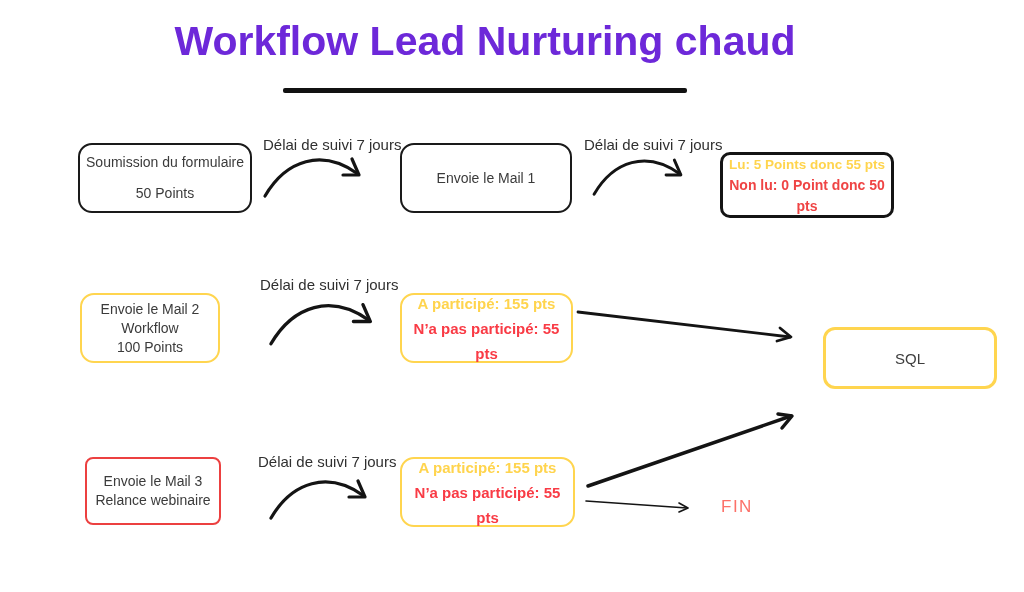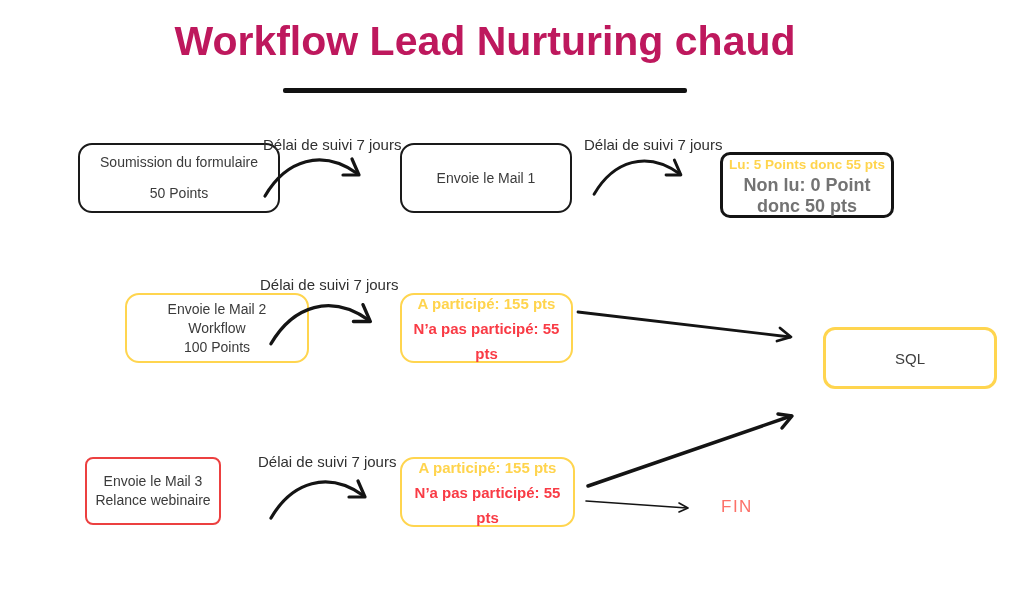--- a/index.html
+++ b/index.html
@@ -3,58 +3,58 @@
 <meta charset="utf-8">
 <style>
   html,body{margin:0;padding:0;background:#ffffff;}
   .stage{
     position:relative;width:1024px;height:592px;background:#ffffff;
     font-family:"Liberation Sans", sans-serif;overflow:hidden;
   }
   .abs{position:absolute;}
   .title{
     left:85px;top:18px;width:800px;text-align:center;
-    font-size:41px;font-weight:700;color:#be185d;letter-spacing:0px;
+    font-size:41px;font-weight:700;color:#6d28d9;letter-spacing:0px;
   }
   .title-underline{
     left:283px;top:88px;width:404px;height:5px;background:#111111;border-radius:2px;
   }
   .node{
     box-sizing:border-box;display:flex;flex-direction:column;
     align-items:center;justify-content:center;text-align:center;
     border-radius:14px;background:#ffffff;
     font-size:14px;color:#3b3b3b;line-height:19px;
   }
   .node.black{border:2.6px solid #1a1a1a;}
   .node.yellow{border:2.6px solid #FFD54F;}
   .node.red{border:2.6px solid #EC4040;}
   .node.thick-black{border:3px solid #141414;border-radius:10px;}
   .node.thick-yellow{border:3px solid #FFD54F;border-radius:12px;}
   .delay-label{
     font-size:15px;color:#303030;white-space:nowrap;
   }
   .result-line-read{font-weight:700;color:#FFD44D;font-size:13.5px;line-height:21px;}
-  .result-line-unread{font-weight:700;color:#737373;font-size:18px;line-height:21px;}
+  .result-line-unread{font-weight:700;color:#ef4444;font-size:14px;line-height:21px;}
   .result-line-yes{font-weight:700;color:#FFD44D;font-size:15px;line-height:25px;}
   .result-line-no{font-weight:700;color:#F93B45;font-size:15px;line-height:25px;}
   .sql-label{font-size:15px;color:#3d3d3d;}
   .fin-label{
     font-size:17px;color:#FC7169;letter-spacing:1.5px;
   }
   svg{display:block;}
 </style>
 </head>
 <body>
 
 <div class="stage">
 
   <div class="abs title">Workflow Lead Nurturing chaud</div>
   <div class="abs title-underline"></div>
 
-  <div class="abs node black" style="left:78px;top:143px;width:202px;height:70px;gap:12px;">
+  <div class="abs node black" style="left:78px;top:143px;width:174px;height:70px;gap:12px;">
     <div>Soumission du formulaire</div>
     <div>50 Points</div>
   </div>
 
   <div class="abs delay-label" style="left:263px;top:136px;">Délai de suivi 7 jours</div>
 
   <svg class="abs" style="left:260px;top:148px;" width="116" height="52" viewBox="0 0 116 52">
     <path d="M5,48 C26,12 62,0 98,26" fill="none" stroke="#141414" stroke-width="3.2" stroke-linecap="round"></path>
     <path d="M83,27 L99,27 L92,11" fill="none" stroke="#141414" stroke-width="3.2" stroke-linecap="round" stroke-linejoin="round"></path>
   </svg>
@@ -68,21 +68,21 @@
   <svg class="abs" style="left:586px;top:150px;" width="114" height="48" viewBox="0 0 116 52">
     <path d="M5,48 C26,12 62,0 98,26" fill="none" stroke="#141414" stroke-width="3.2" stroke-linecap="round"></path>
     <path d="M83,27 L99,27 L92,11" fill="none" stroke="#141414" stroke-width="3.2" stroke-linecap="round" stroke-linejoin="round"></path>
   </svg>
 
   <div class="abs node thick-black" style="left:720px;top:152px;width:174px;height:66px;">
     <div class="result-line-read">Lu: 5 Points donc 55 pts</div>
     <div class="result-line-unread">Non lu: 0 Point donc 50 pts</div>
   </div>
 
-  <div class="abs node yellow" style="left:80px;top:293px;width:184px;height:70px;margin-left:45px;">
+  <div class="abs node yellow" style="left:80px;top:293px;width:140px;height:70px;">
     <div>Envoie le Mail 2</div>
     <div>Workflow</div>
     <div>100 Points</div>
   </div>
 
   <div class="abs delay-label" style="left:260px;top:276px;">Délai de suivi 7 jours</div>
 
   <svg class="abs" style="left:262px;top:293px;" width="130" height="55" viewBox="0 0 116 52">
     <path d="M5,48 C26,12 62,0 98,26" fill="none" stroke="#141414" stroke-width="3.2" stroke-linecap="round"></path>
     <path d="M83,27 L99,27 L92,11" fill="none" stroke="#141414" stroke-width="3.2" stroke-linecap="round" stroke-linejoin="round"></path>

